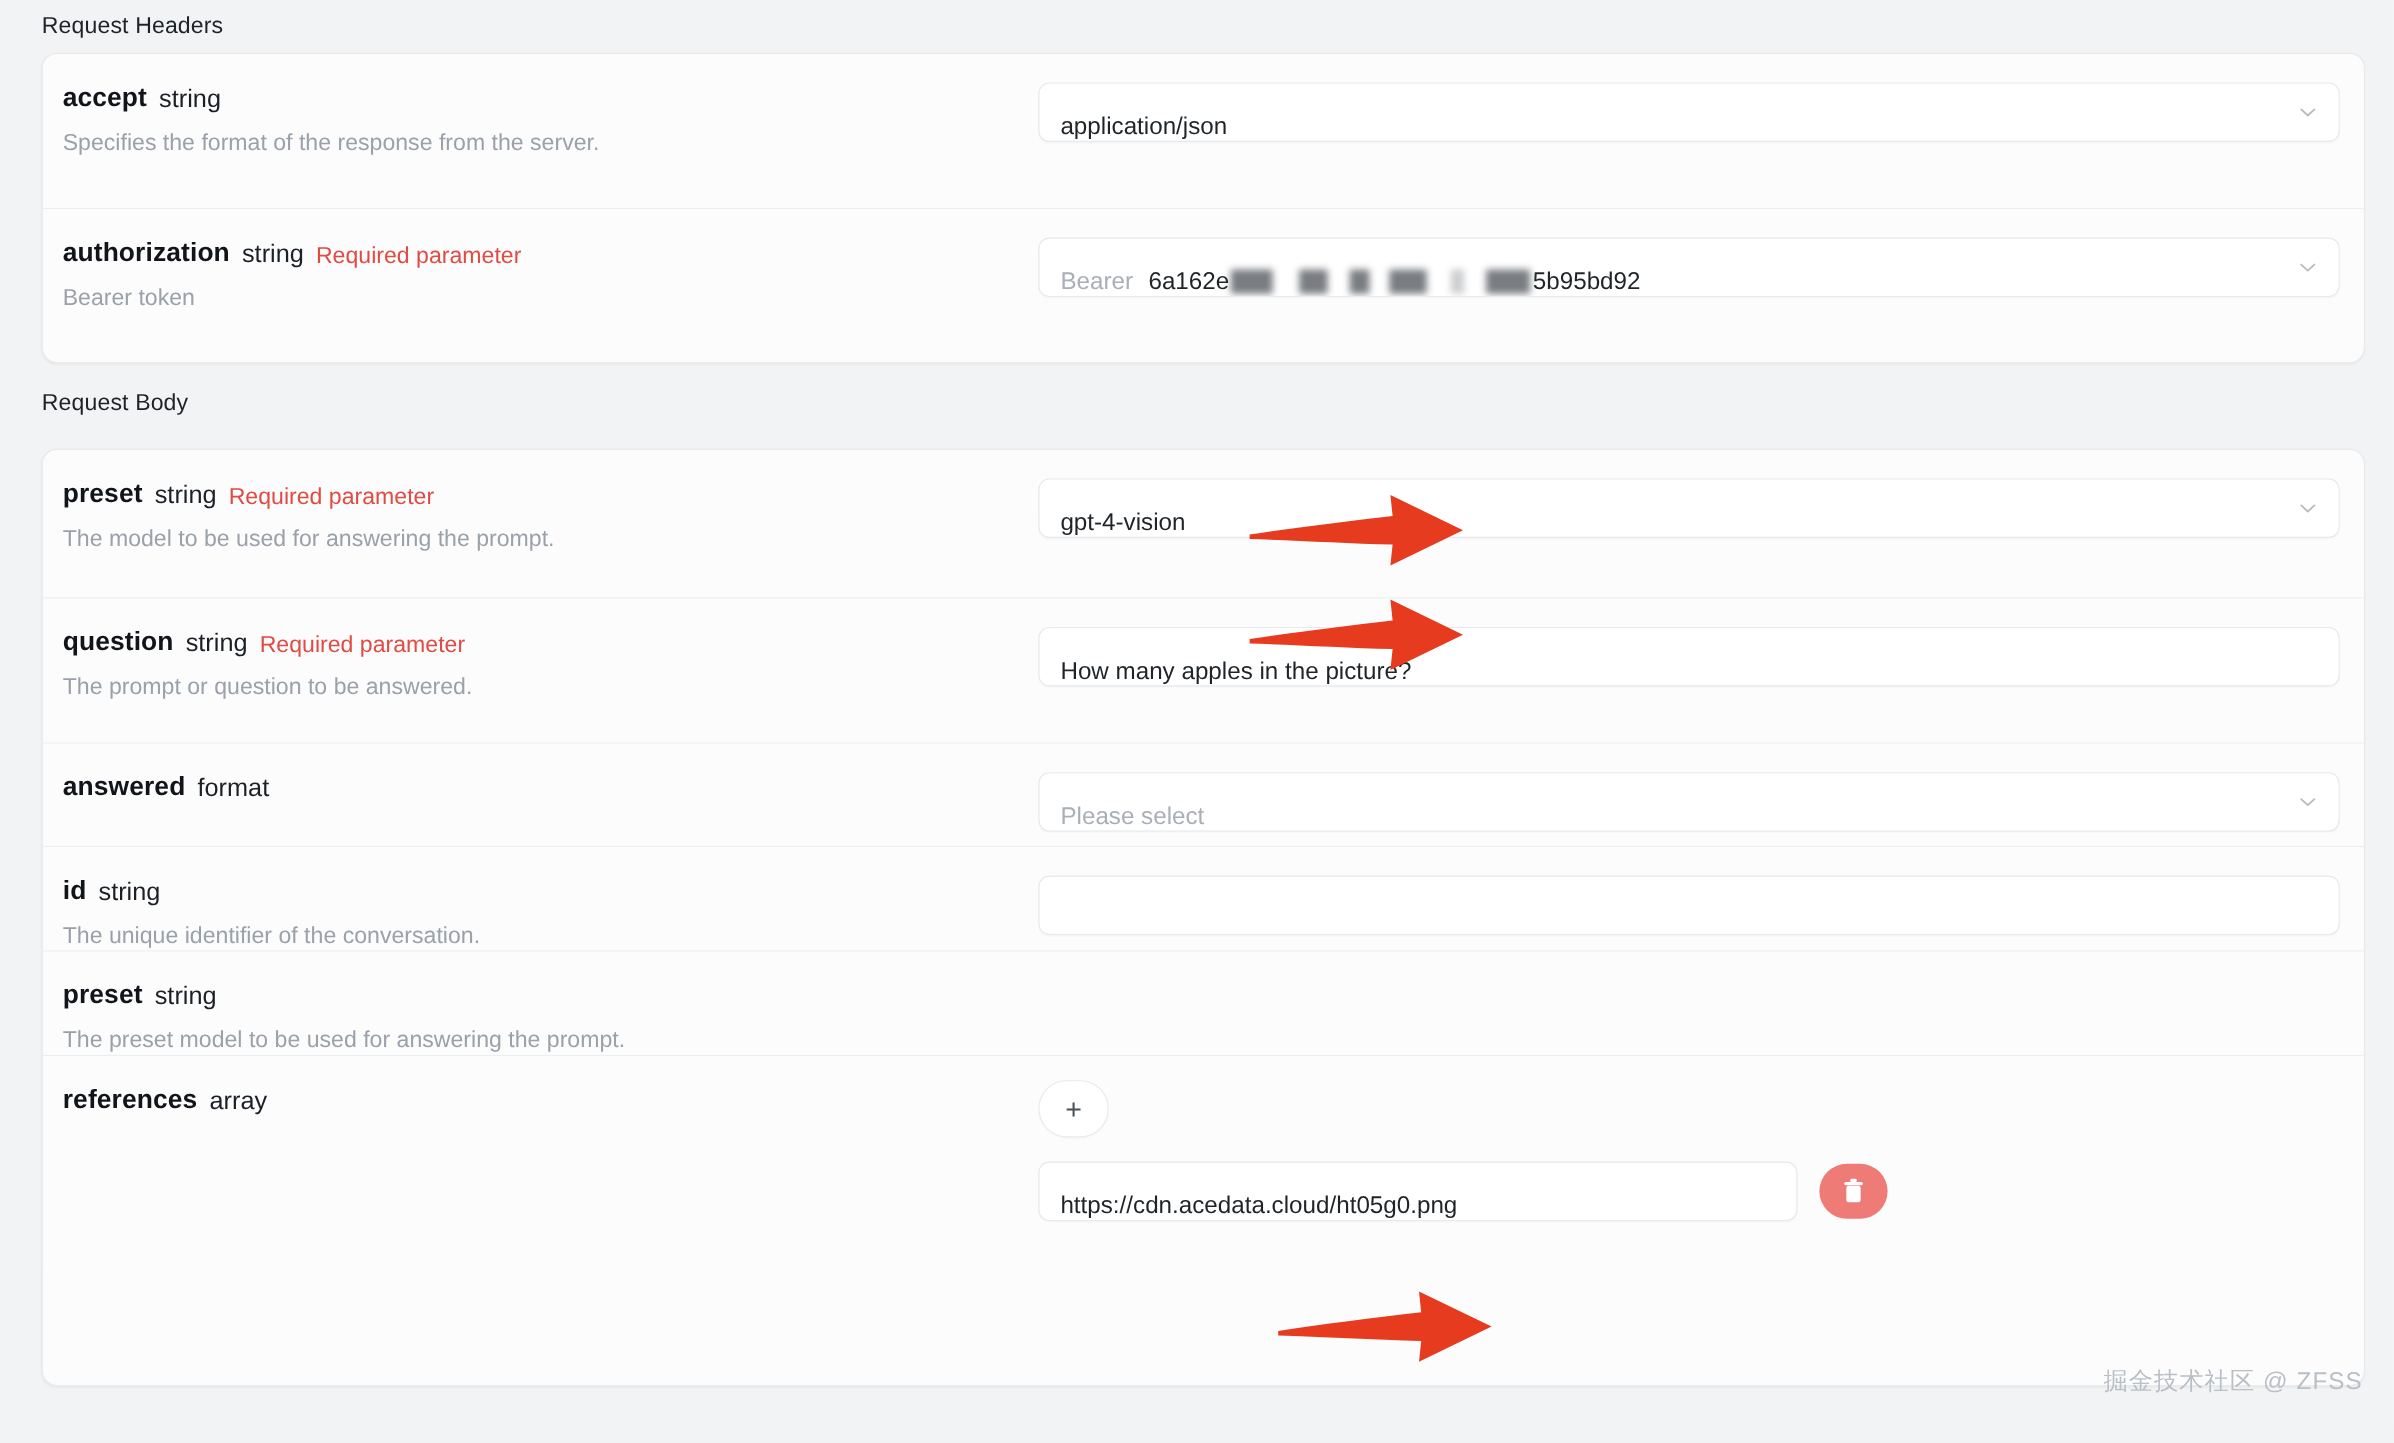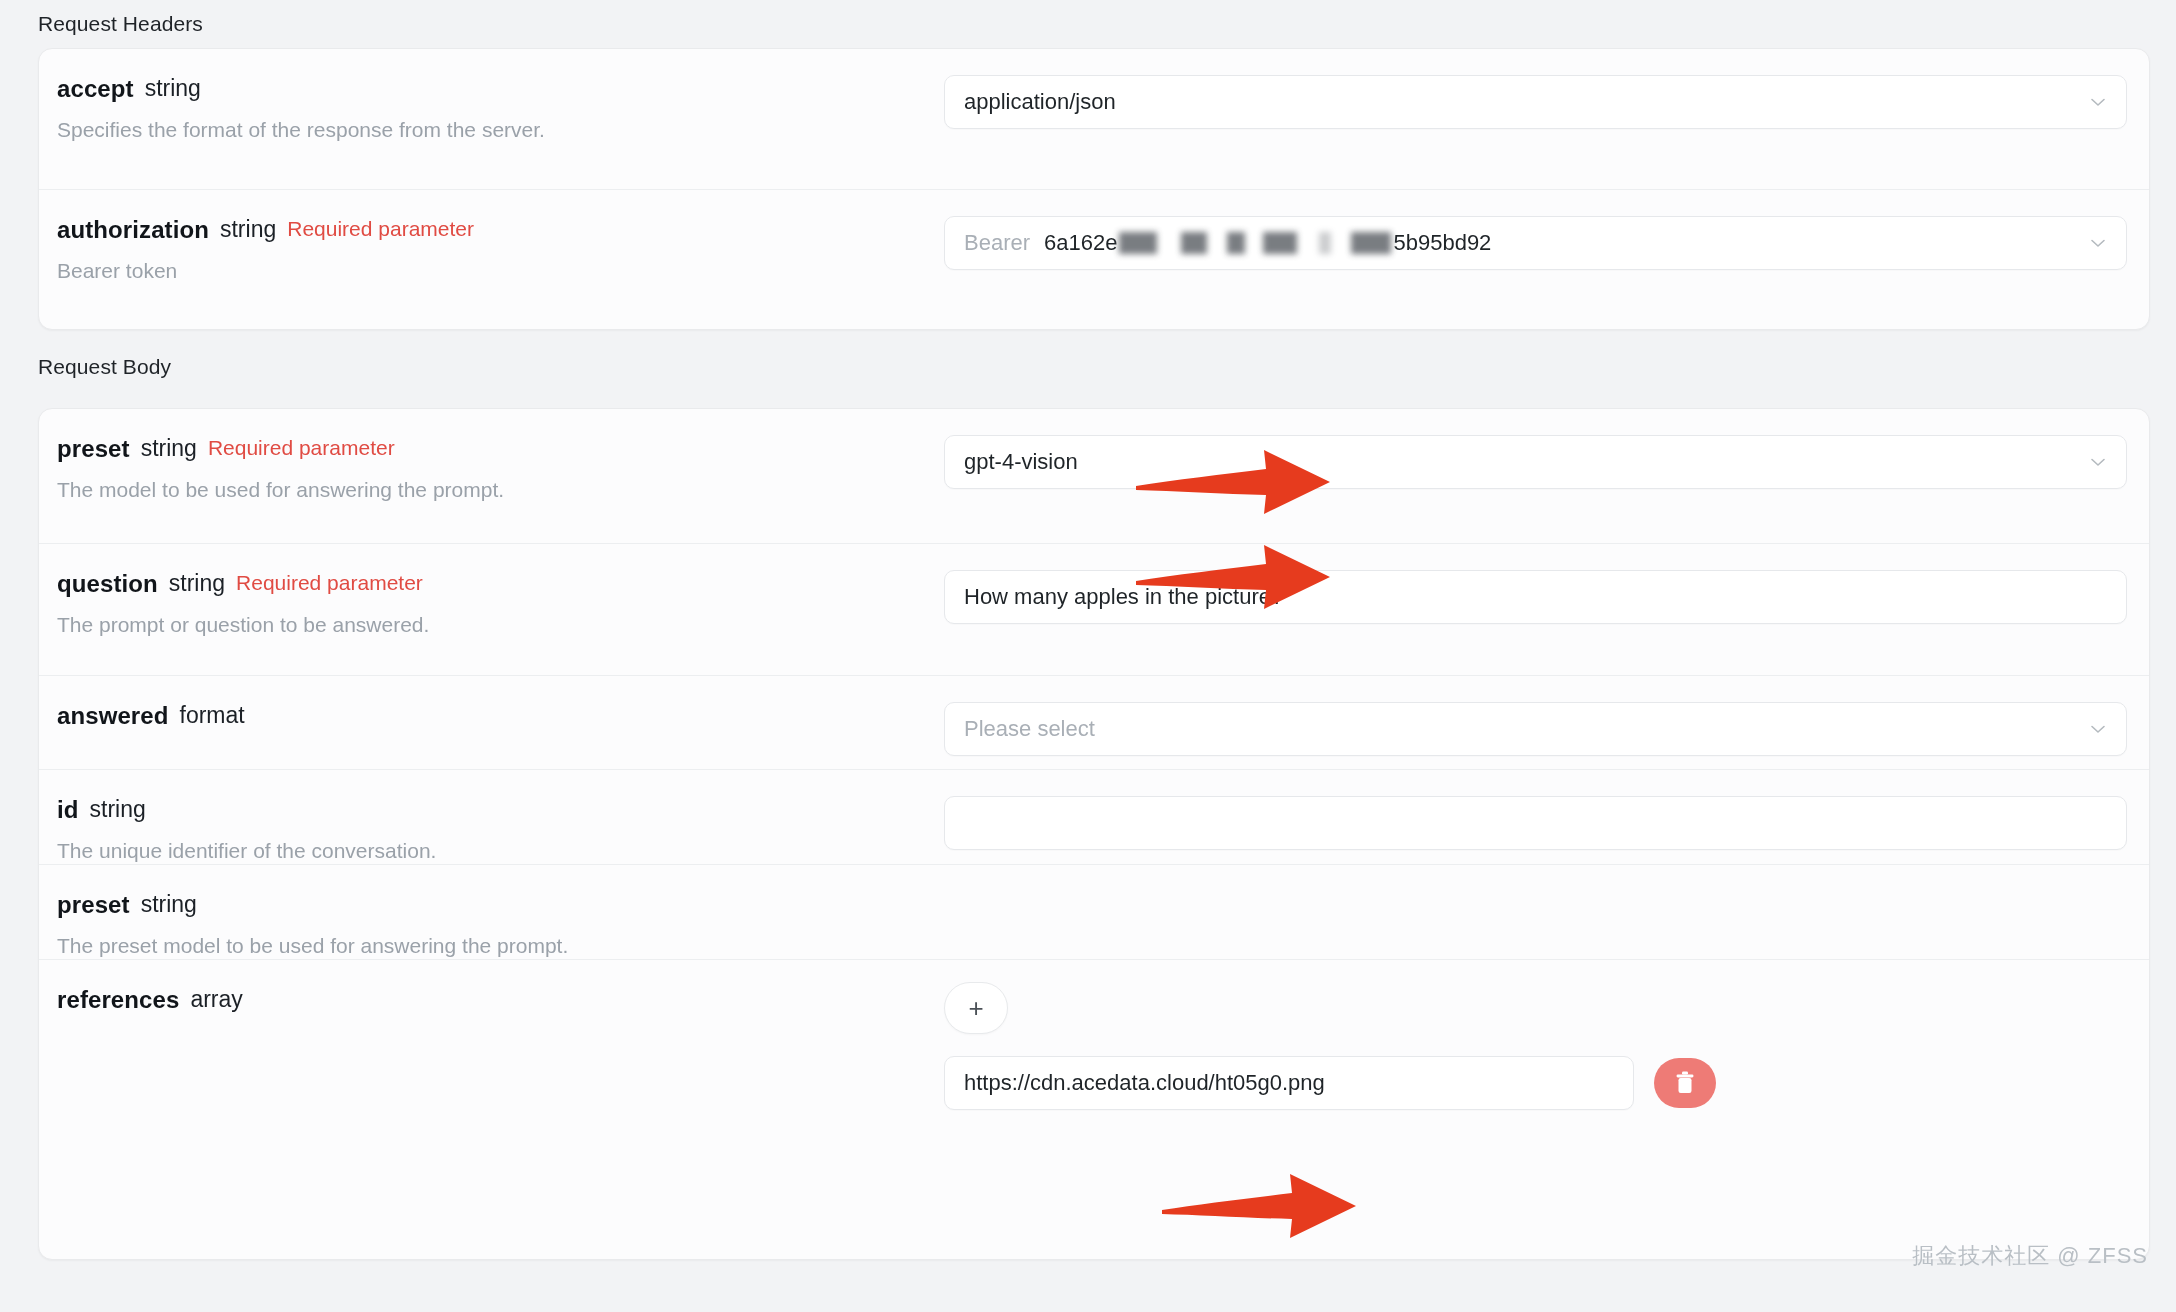--- a/index.html
+++ b/index.html
@@ -61,21 +61,21 @@
     padding: 26px 0 26px 18px;
   }
   .row-right {
     flex: 1 1 auto;
     position: relative;
     padding: 26px 22px 26px 0;
   }
 
   .param-head {
     display: flex;
-    align-items: flex-start;
+    align-items: flex-end;
     gap: 11px;
     line-height: 1.2;
     white-space: nowrap;
   }
   .param-name {
     font-size: 24px;
     font-weight: bold;
     color: #11151a;
     letter-spacing: .1px;
   }
@@ -97,21 +97,21 @@
 
   
   .field {
     position: relative;
     width: 100%;
     height: 54px;
     background: #ffffff;
     border: 1px solid #e6e8eb;
     border-radius: 10px;
     display: flex;
-    align-items: center;
+    align-items: flex-end;
     padding: 0 50px 0 19px;
     font-size: 22px;
     color: #1f2428;
     box-shadow: 0 1px 1px rgba(16,22,38,.02);
     overflow: hidden;
   }
   .field.plain { padding-right: 19px; }
   .field .placeholder { color: #a9afb6; }
   .field .prefix { color: #a9afb6; margin-right: 14px; }
 

